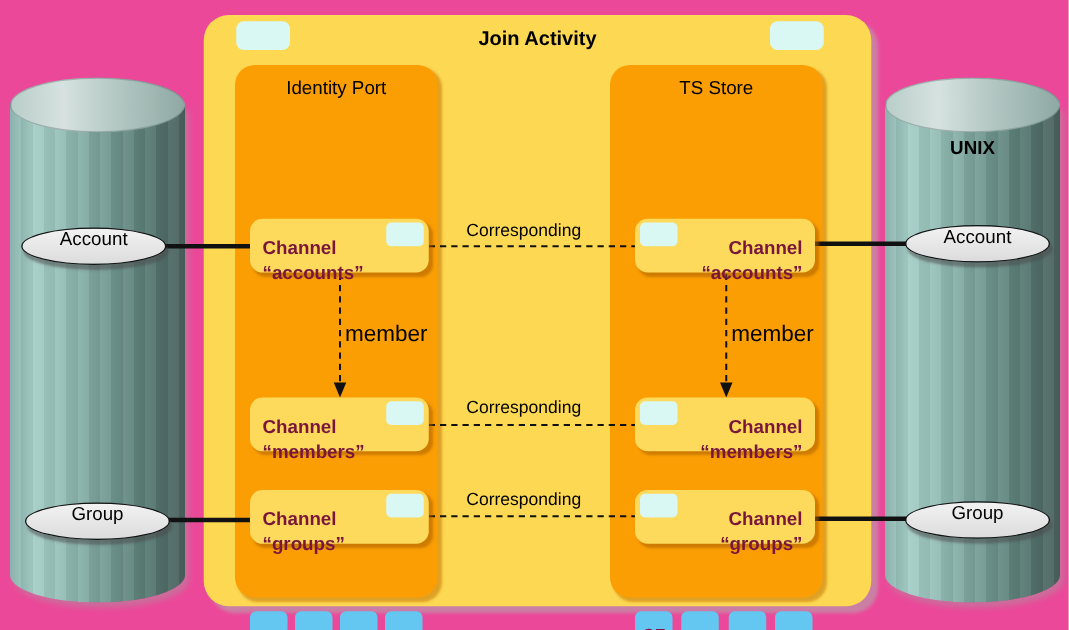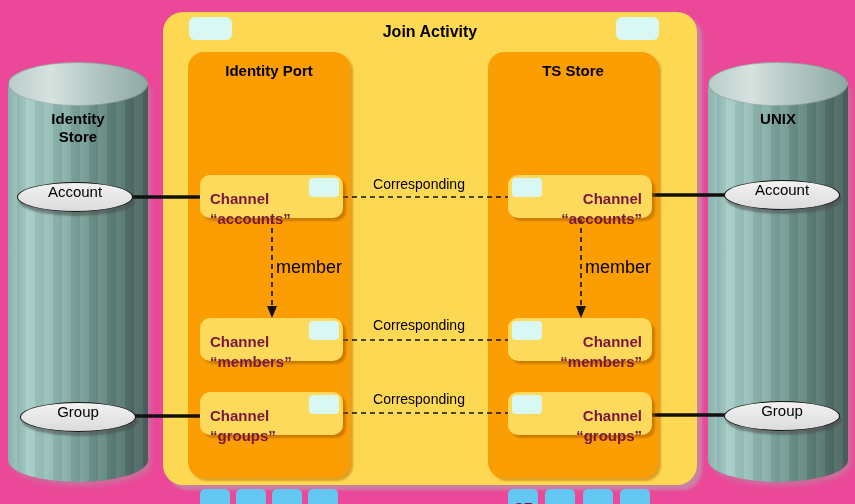--- a/index.html
+++ b/index.html
@@ -32,21 +32,21 @@
   .outer-box{position:absolute;left:163px;top:12px;width:534px;height:473px;
     background:#FDD852;border-radius:20px;box-shadow:5px 5px 3px rgba(175,175,175,0.55);z-index:1;}
   .outer-title{position:absolute;left:163px;top:23px;width:534px;text-align:center;
     font-weight:bold;font-size:16px;color:#000;z-index:7;}
   .tab-square{position:absolute;width:43px;height:23px;border-radius:6px;background:#D9F8F3;z-index:3;}
 
   
   .port{position:absolute;top:52px;height:426px;background:#FB9E04;border-radius:16px;
     box-shadow:3px 3px 2px rgba(198,117,0,0.55);z-index:2;}
   .port-title{position:absolute;top:10px;left:0;width:100%;text-align:center;
-    font-weight:bold;font-size:15px;color:#000;}
+    font-weight:normal;font-size:15px;color:#000;}
 
   
   .channel{position:absolute;height:43px;background:#FDD95C;border-radius:10px;
     box-shadow:3px 3px 2px rgba(170,95,0,0.55);z-index:6;box-sizing:border-box;padding-top:14px;}
   .channel .ln{font-weight:bold;font-size:15px;line-height:20px;color:#7A163C;white-space:nowrap;}
   .channel.left-align{padding-left:10px;text-align:left;}
   .channel.right-align{padding-right:10px;text-align:right;}
   .chip{position:absolute;top:3px;width:30px;height:19px;border-radius:4px;background:#D9F8F3;}
   .chip.r{right:4px;} .chip.l{left:4px;}
 
@@ -68,23 +68,20 @@
 
   <div class="outer-box"></div>
   <div class="outer-title">Join Activity</div>
   <div class="tab-square" style="left:189px;top:17px;"></div>
   <div class="tab-square" style="left:616px;top:17px;"></div>
 
   <div class="cylinder" style="left:8px;">
     <div class="cyl-body"></div>
     <div class="cyl-bands"></div>
     <div class="cyl-top"></div>
-    <div class="cyl-title">
-      <span class="wrapper">Identity Store</span>
-    </div>
   </div>
 
   <div class="cylinder" style="left:708px;padding-left:35px;">
     <div class="cyl-body"></div>
     <div class="cyl-bands"></div>
     <div class="cyl-top"></div>
     <div class="cyl-title">
       <span class="wrapper">UNIX</span>
     </div>
   </div>

